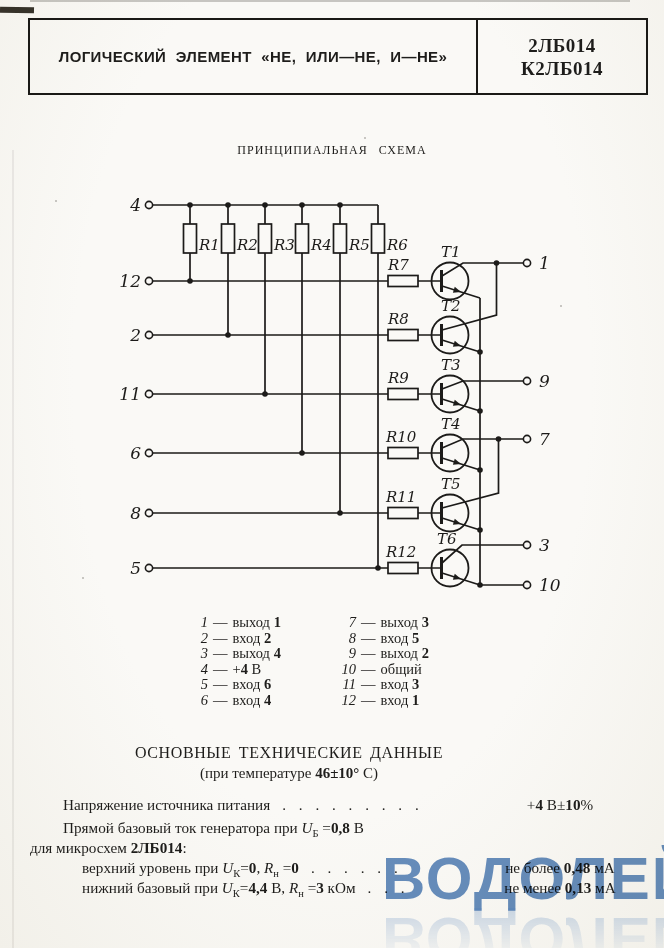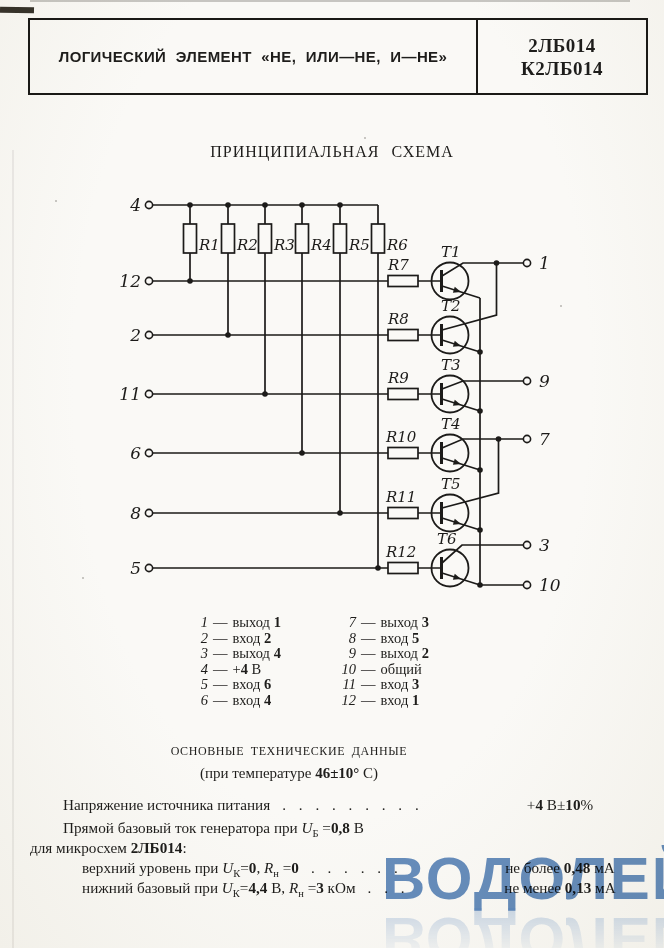--- a/index.html
+++ b/index.html
@@ -14,21 +14,21 @@
 
   
   .hdr-box{position:absolute;left:28px;top:18px;width:620px;height:77px;border:2.5px solid #1a1916;
            box-sizing:border-box;display:flex;}
   .hdr-left{flex:1;display:flex;align-items:center;justify-content:center;padding:0 12px;border-radius:8px;}
   .hdr-title{font-family:"Liberation Sans","DejaVu Sans",sans-serif;font-weight:bold;font-size:15px;
              letter-spacing:.4px;word-spacing:5px;white-space:nowrap;}
   .hdr-right{width:168px;border-left:2.5px solid #1a1916;display:flex;flex-direction:column;
              align-items:center;justify-content:center;font-weight:bold;font-size:19px;line-height:23px;letter-spacing:.5px;}
 
-  .sch-title{position:absolute;top:143px;left:0;width:664px;text-align:center;font-size:16px;
+  .sch-title{position:absolute;top:143px;left:0;width:664px;text-align:center;font-size:12px;
              letter-spacing:1px;word-spacing:7px;}
 
   .schematic{position:absolute;top:185px;left:0;}
   .schematic .wire{stroke:#1c1b19;stroke-width:1.7;fill:none;}
   .schematic .thick{stroke-width:3;}
   .schematic .sym{stroke:#1c1b19;stroke-width:1.8;fill:none;}
   .schematic .rbody{stroke:#1c1b19;stroke-width:1.7;fill:#faf9f6;}
   .schematic .dot{fill:#1c1b19;stroke:none;}
   .schematic .term{stroke:#1c1b19;stroke-width:1.6;fill:#faf9f6;}
   .schematic .arrow{fill:#1c1b19;stroke:none;}
@@ -40,21 +40,21 @@
   .lg-col{position:absolute;top:0;}
   .lg-col.c1{left:197px;}
   .lg-col.c2{left:335px;}
   .lg-row{display:flex;line-height:15.6px;white-space:nowrap;}
   .lg-pin{font-style:italic;text-align:right;}
   .c1 .lg-pin{width:11px;}
   .c2 .lg-pin{width:21px;}
   .lg-dash{padding:0 5px;}
 
   
-  .tech-title{position:absolute;top:744px;left:0;width:578px;text-align:center;font-size:12px;
+  .tech-title{position:absolute;top:744px;left:0;width:578px;text-align:center;font-size:16px;
               letter-spacing:.6px;word-spacing:3px;}
   .tech-sub{position:absolute;top:765px;left:0;width:578px;text-align:center;font-size:15px;}
   .spec{position:absolute;top:796px;left:30px;width:616px;font-size:15.2px;}
   .spec-line{display:flex;align-items:baseline;height:23px;white-space:nowrap;}
   .spec-line.short{height:20px;}
   .ind1{padding-left:33px;}
   .ind2{padding-left:52px;justify-content:center;}
   .spec-dots{flex:1;overflow:hidden;word-spacing:9px;padding-left:12px;}
   .spec-value{width:172px;text-align:center;flex:none;}
   .rt-b{font-weight:bold;}

